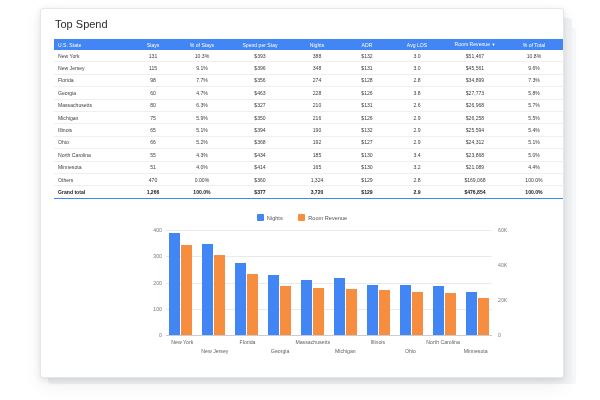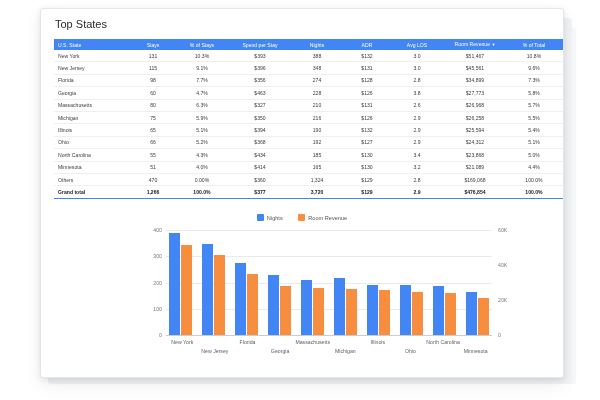--- a/index.html
+++ b/index.html
@@ -210,21 +210,21 @@
 </head>
 <body>
 
 <div id="root">
   <div class="shadow-layer-2"></div>
   <div class="shadow-layer-1"></div>
 
   <div class="card">
     <div class="card-inner">
 
-      <div class="title">Top States</div>
+      <div class="title">Top Spend</div>
 
       <div class="table-wrap">
         <table class="tbl">
           <thead>
             <tr>
               <th style="width:68px">U.S. State</th>
               <th class="num" style="width:38px">Stays</th>
               <th class="num" style="width:44px">% of Stays</th>
               <th class="num" style="width:56px">Spend per Stay</th>
               <th class="num" style="width:42px">Nights</th>

